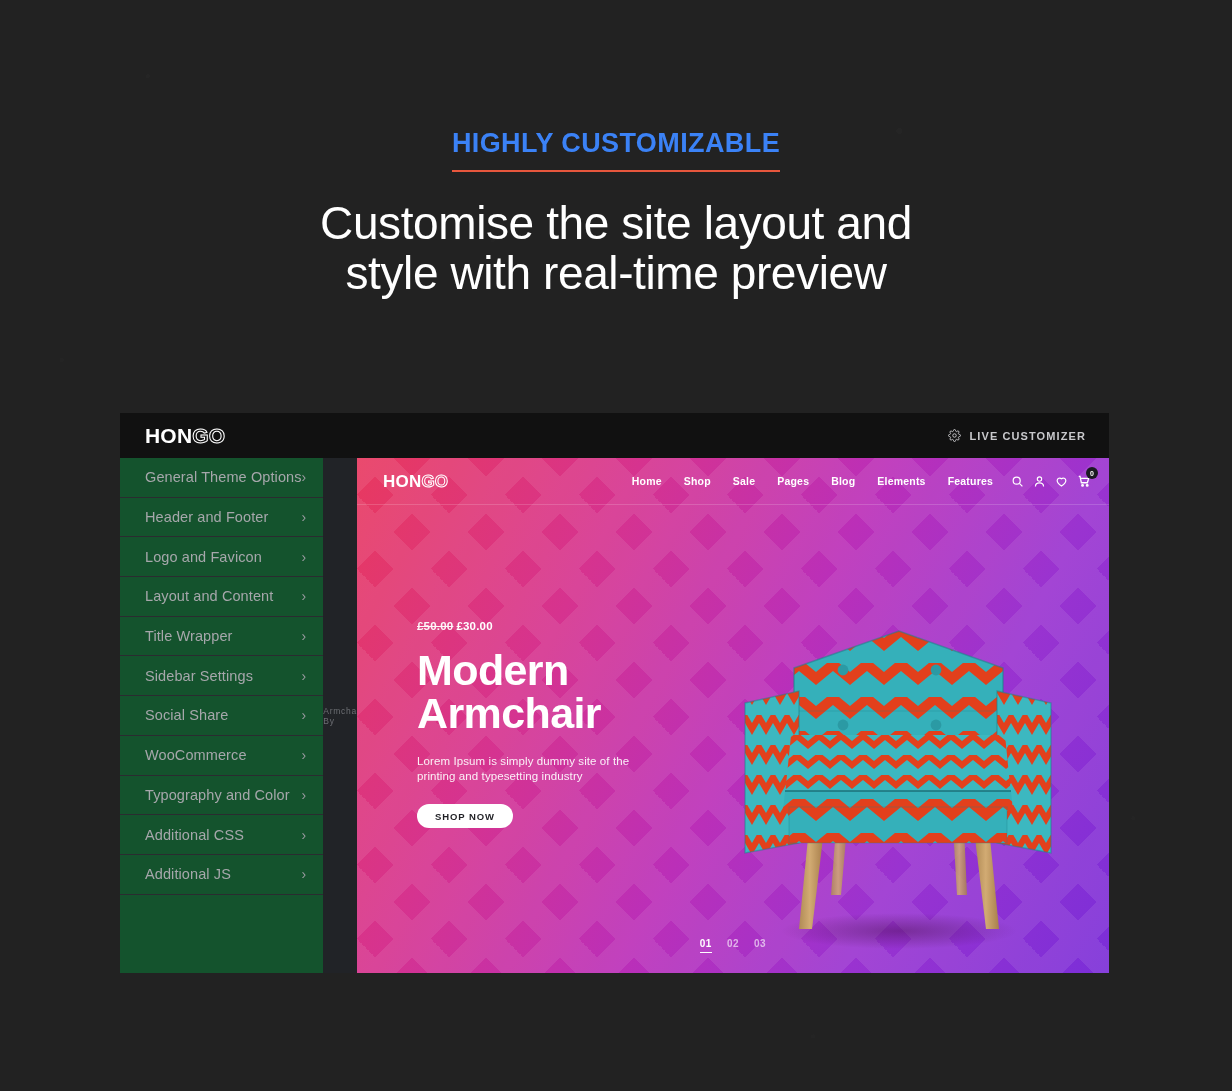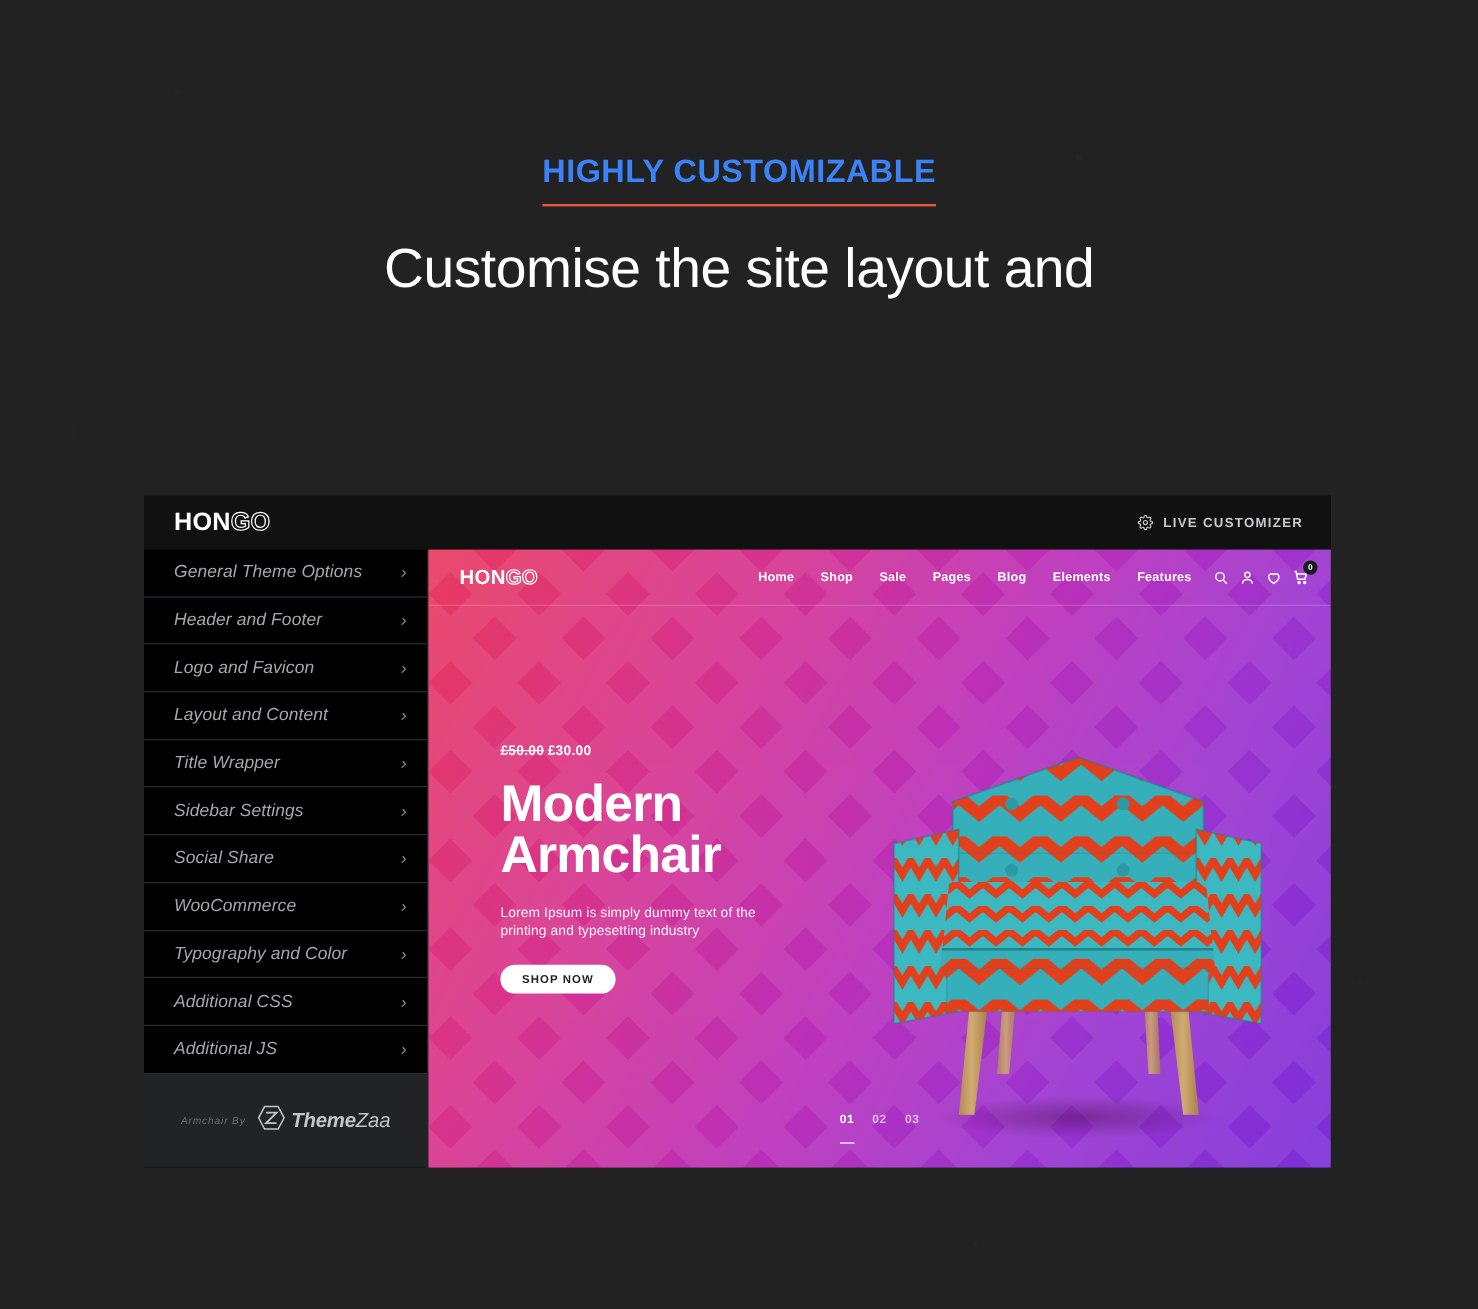--- a/index.html
+++ b/index.html
@@ -108,25 +108,24 @@
   .cust-body {
     flex: 1;
     display: flex;
     min-height: 0;
   }
 
   
   .cust-sidebar {
     width: 237px;
     flex: 0 0 237px;
-    background: #000000;
-    display: flex;
-    flex-direction: column;
+    background: #14532d;
+    display: flex;
+    flex-direction: row;
     border-right: 1px solid #2c2e32;
-    font-style: italic;
   }
   .menu-list { flex: 0 0 auto; }
   .menu-item {
     height: 39.7px;
     display: flex;
     align-items: center;
     justify-content: space-between;
     padding: 0 17px 0 25px;
     border-bottom: 1px solid #2a2c30;
     color: #a6a7ab;
@@ -292,21 +291,21 @@
     bottom: 20px;
     display: flex;
     justify-content: center;
     gap: 15px;
   }
   .pg {
     color: rgba(255,255,255,.62);
     font-size: 10px;
     font-weight: 700;
     letter-spacing: .5px;
-    padding-bottom: 13px;
+    padding-bottom: 3px;
     cursor: pointer;
     border-bottom: 1.5px solid transparent;
   }
   .pg.active {
     color: #ffffff;
     border-bottom-color: #ffffff;
   }
 
   
   .chair-wrap {
@@ -321,20 +320,21 @@
 </style>
 </head>
 <body>
 
 <div class="page-texture"></div>
 
 <div class="hero-heading">
   <div class="eyebrow">HIGHLY CUSTOMIZABLE</div>
   <div class="headline">
     <div>Customise the site layout and</div>
+    <div>style with real-time preview</div>
   </div>
 </div>
 
 <div class="customizer">
 
   <div class="cust-topbar">
     <div class="hongo">
       <span class="solid">HON</span><span class="outline">GO</span>
     </div>
     <div class="live-customizer">
@@ -519,21 +519,21 @@
 
       <div class="pv-hero">
         <div class="pv-price">
           <span class="old">£50.00</span><span>£30.00</span>
         </div>
         <div class="pv-title">
           <div>Modern</div>
           <div>Armchair</div>
         </div>
         <div class="pv-sub">
-          <div>Lorem Ipsum is simply dummy text of the</div>
+          <div>Lorem Ipsum is simply dummy site of the</div>
           <div>printing and typesetting industry</div>
         </div>
         <button class="pv-cta">SHOP NOW</button>
       </div>
 
       <div class="pv-pager">
         <span class="pg active">01</span>
         <span class="pg">02</span>
         <span class="pg">03</span>
       </div>

